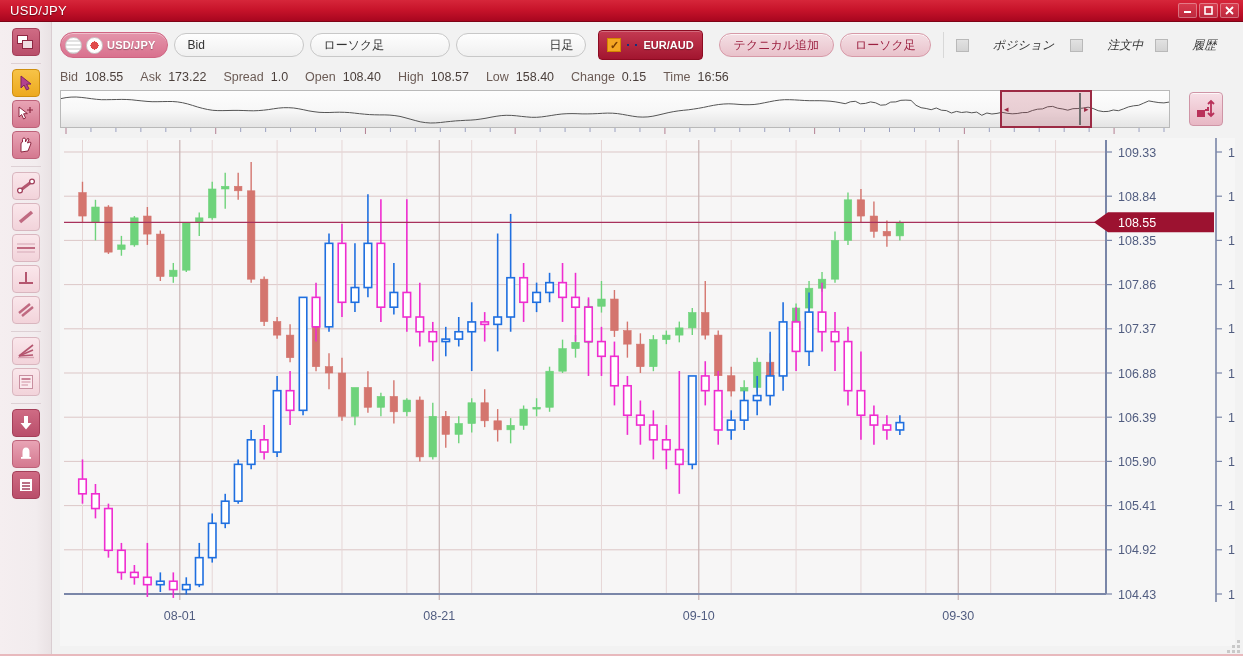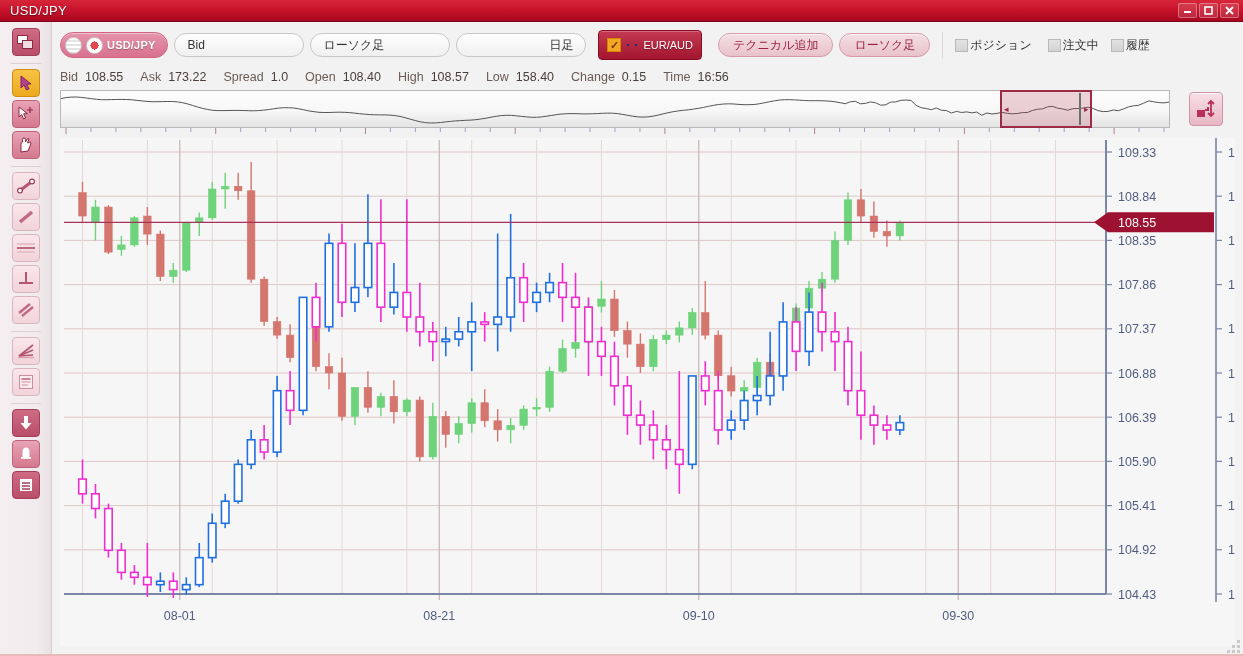--- a/index.html
+++ b/index.html
@@ -98,32 +98,32 @@
     height:30px; margin-left:6px; border-radius:4px; padding:0 8px;
     background:linear-gradient(to bottom,#c43a52,#a2152f);
     border:1px solid #8d0b22; display:flex; align-items:center; gap:6px;
     cursor:pointer; box-shadow:inset 0 1px 0 rgba(255,255,255,.25);
   }
   .chk{
     width:14px; height:14px; background:#f5a623; border:1px solid #d08600;
     display:flex; align-items:center; justify-content:center;
     color:#7a3d00; font-size:11px; font-weight:bold; line-height:1; cursor:pointer;
   }
-  .cmpbox .lbl{ color:#fff; font-size:11px; font-weight:normal;
+  .cmpbox .lbl{ color:#fff; font-size:11px; font-weight:bold;
                 text-shadow:0 1px 1px rgba(0,0,0,.35); }
 
   .pillbtn{
     height:24px; border-radius:12px; padding:0 14px;
     background:linear-gradient(to bottom,#f4dfe4,#e9c2cb);
     border:1px solid #d79aa8; color:#9c2040; font-size:12px;
     display:flex; align-items:center; cursor:pointer;
     box-shadow:inset 0 1px 0 rgba(255,255,255,.7);
   }
   .vsep{ width:1px; height:26px; background:#d8d8d8; margin:0 6px; }
-  .chkitem{ display:flex; align-items:center; gap:2px; cursor:pointer; }
+  .chkitem{ display:flex; align-items:center; gap:24px; cursor:pointer;font-style:italic; }
   .chkbox{
     width:13px; height:13px; border:1px solid #b9b9b9;
     background:linear-gradient(to bottom,#e2e2e2,#d3d3d3);
   }
   .chkitem .lbl{ font-size:12px; color:#333; }
 
   
   .quoterow{
     position:absolute; left:8px; top:44px; width:1175px; height:22px;
     display:flex; align-items:center; gap:0;

